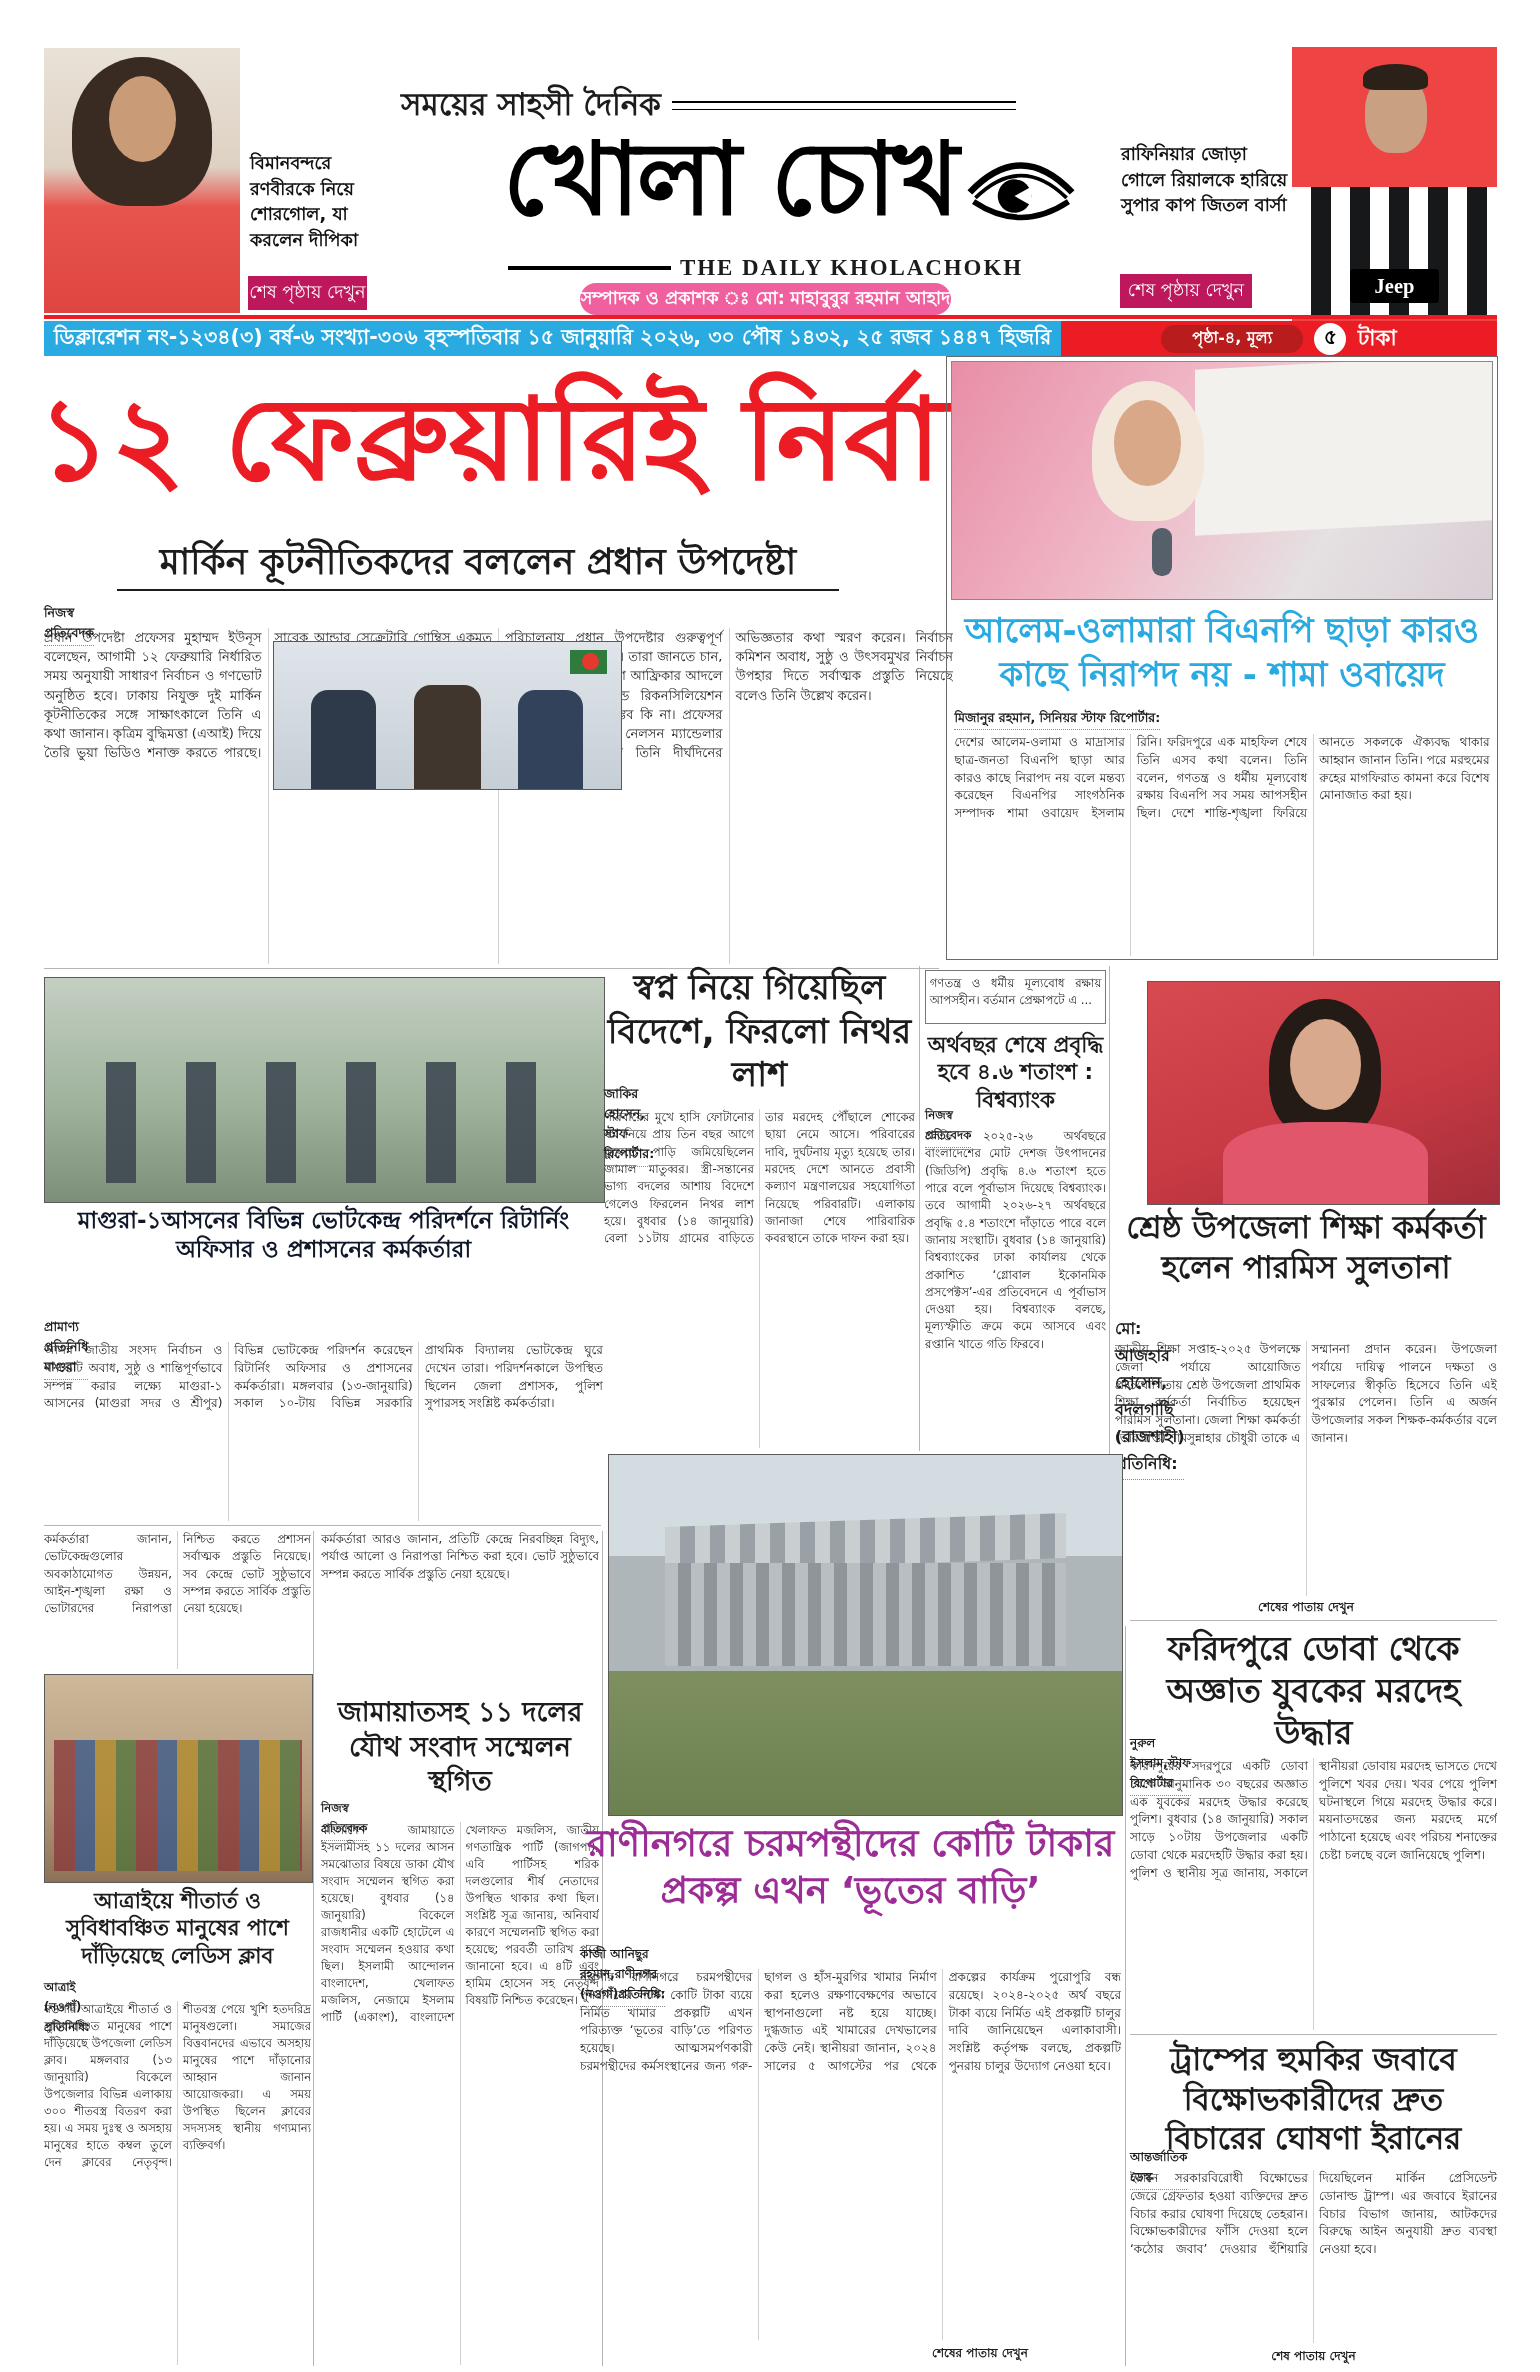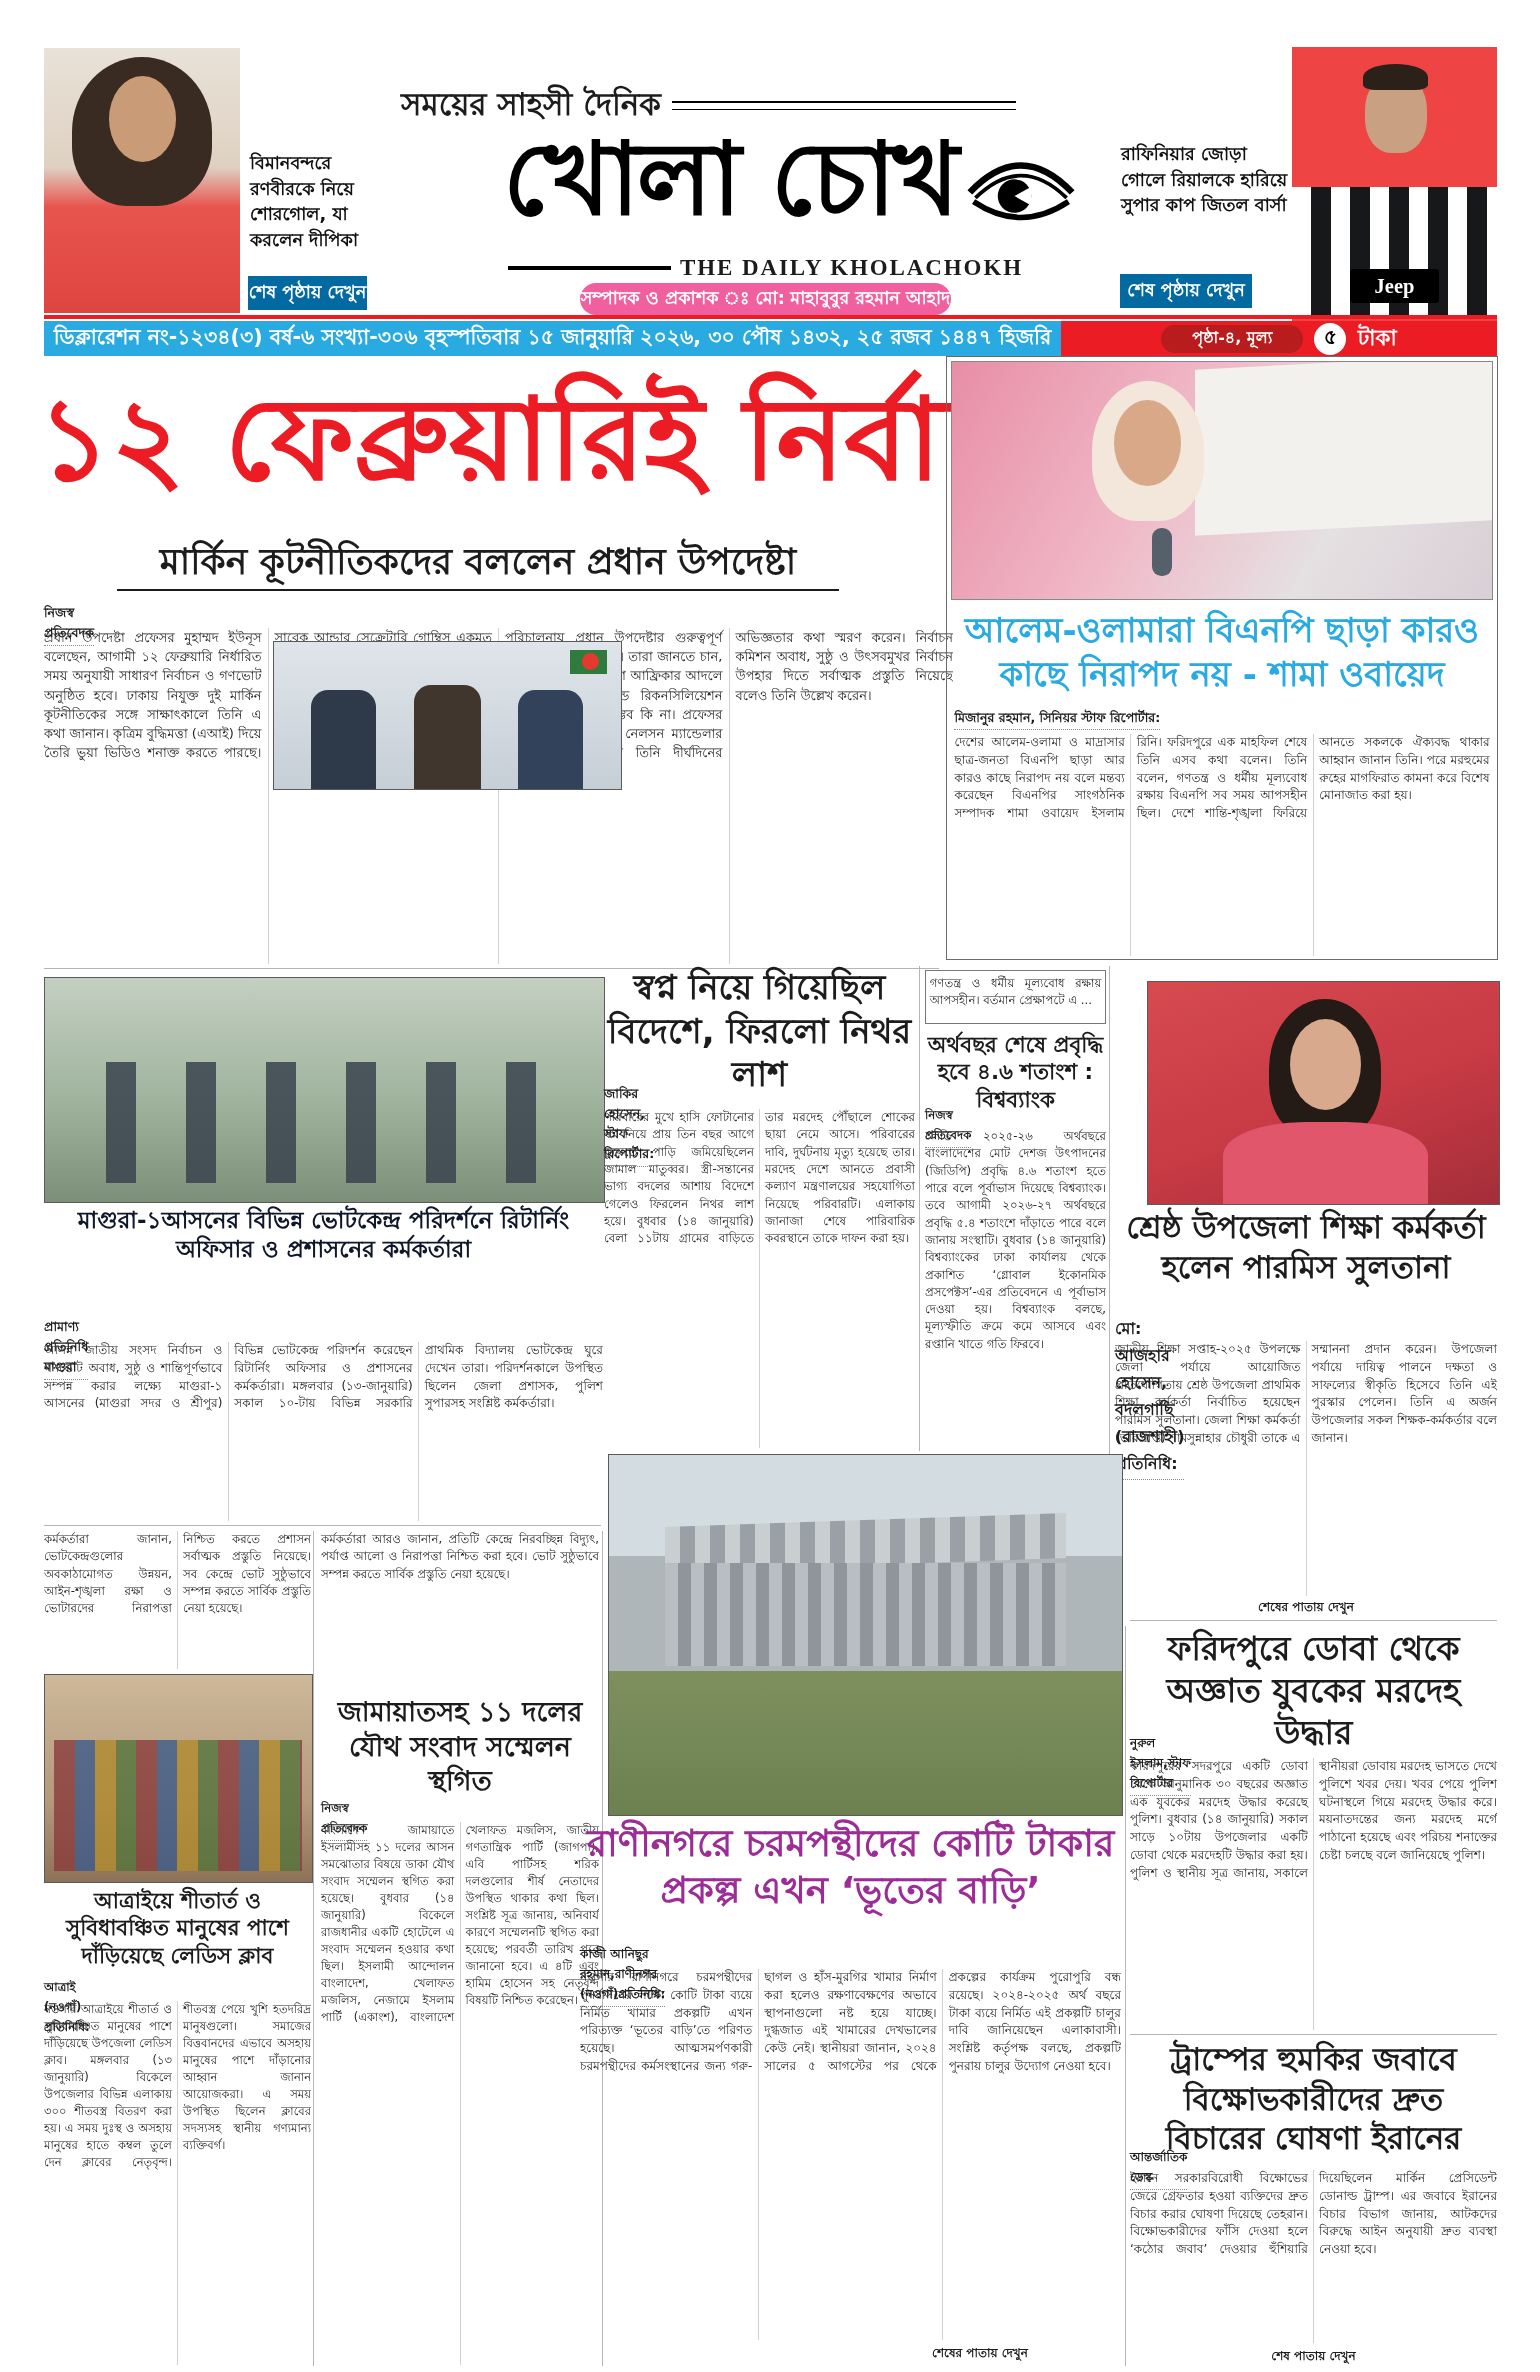--- a/index.html
+++ b/index.html
@@ -6,21 +6,21 @@
   .page{position:relative;width:1541px;height:2373px;background:#ffffff;margin:0 auto;
         font-family:"DejaVu Sans","Liberation Sans",sans-serif;color:#1c1c1c;overflow:hidden;}
   .abs{position:absolute;}
   .photo{position:absolute;border:0.9px solid #5a5a5a;overflow:hidden;background:#d8d8d8;}
   .jbody{text-align:justify;line-height:1.48;color:#242424;overflow:hidden;}
   .cols2{column-count:2;column-gap:11.2px;column-rule:0.9px solid #d0d0d0;}
   .cols3{column-count:3;column-gap:12px;column-rule:0.9px solid #d0d0d0;}
   .cols4{column-count:4;column-gap:13px;column-rule:0.9px solid #d0d0d0;}
   .byline{font-weight:bold;font-size:12.6px;border-bottom:0.9px dotted #8a8a8a;display:inline-block;padding-bottom:0.9px;}
   .hl{font-weight:800;text-align:center;line-height:1.28;}
-  .btn-red{background:#0369a1;color:#fff;font-weight:bold;display:flex;align-items:center;justify-content:center;cursor:pointer;}
+  .btn-red{background:#be185d;color:#fff;font-weight:normal;display:flex;align-items:center;justify-content:center;cursor:pointer;}
   .endnote{font-weight:bold;text-align:center;font-size:12px;}
   .rule{position:absolute;background:#b5b5b5;}
   .earText{font-weight:bold;font-size:17.7px;line-height:1.45;color:#111;}
   .pill{display:flex;align-items:center;justify-content:center;border-radius:16px;color:#fff;font-weight:bold;}
 </style>
 </head>
 <body>
 
 <div class="page">
 

